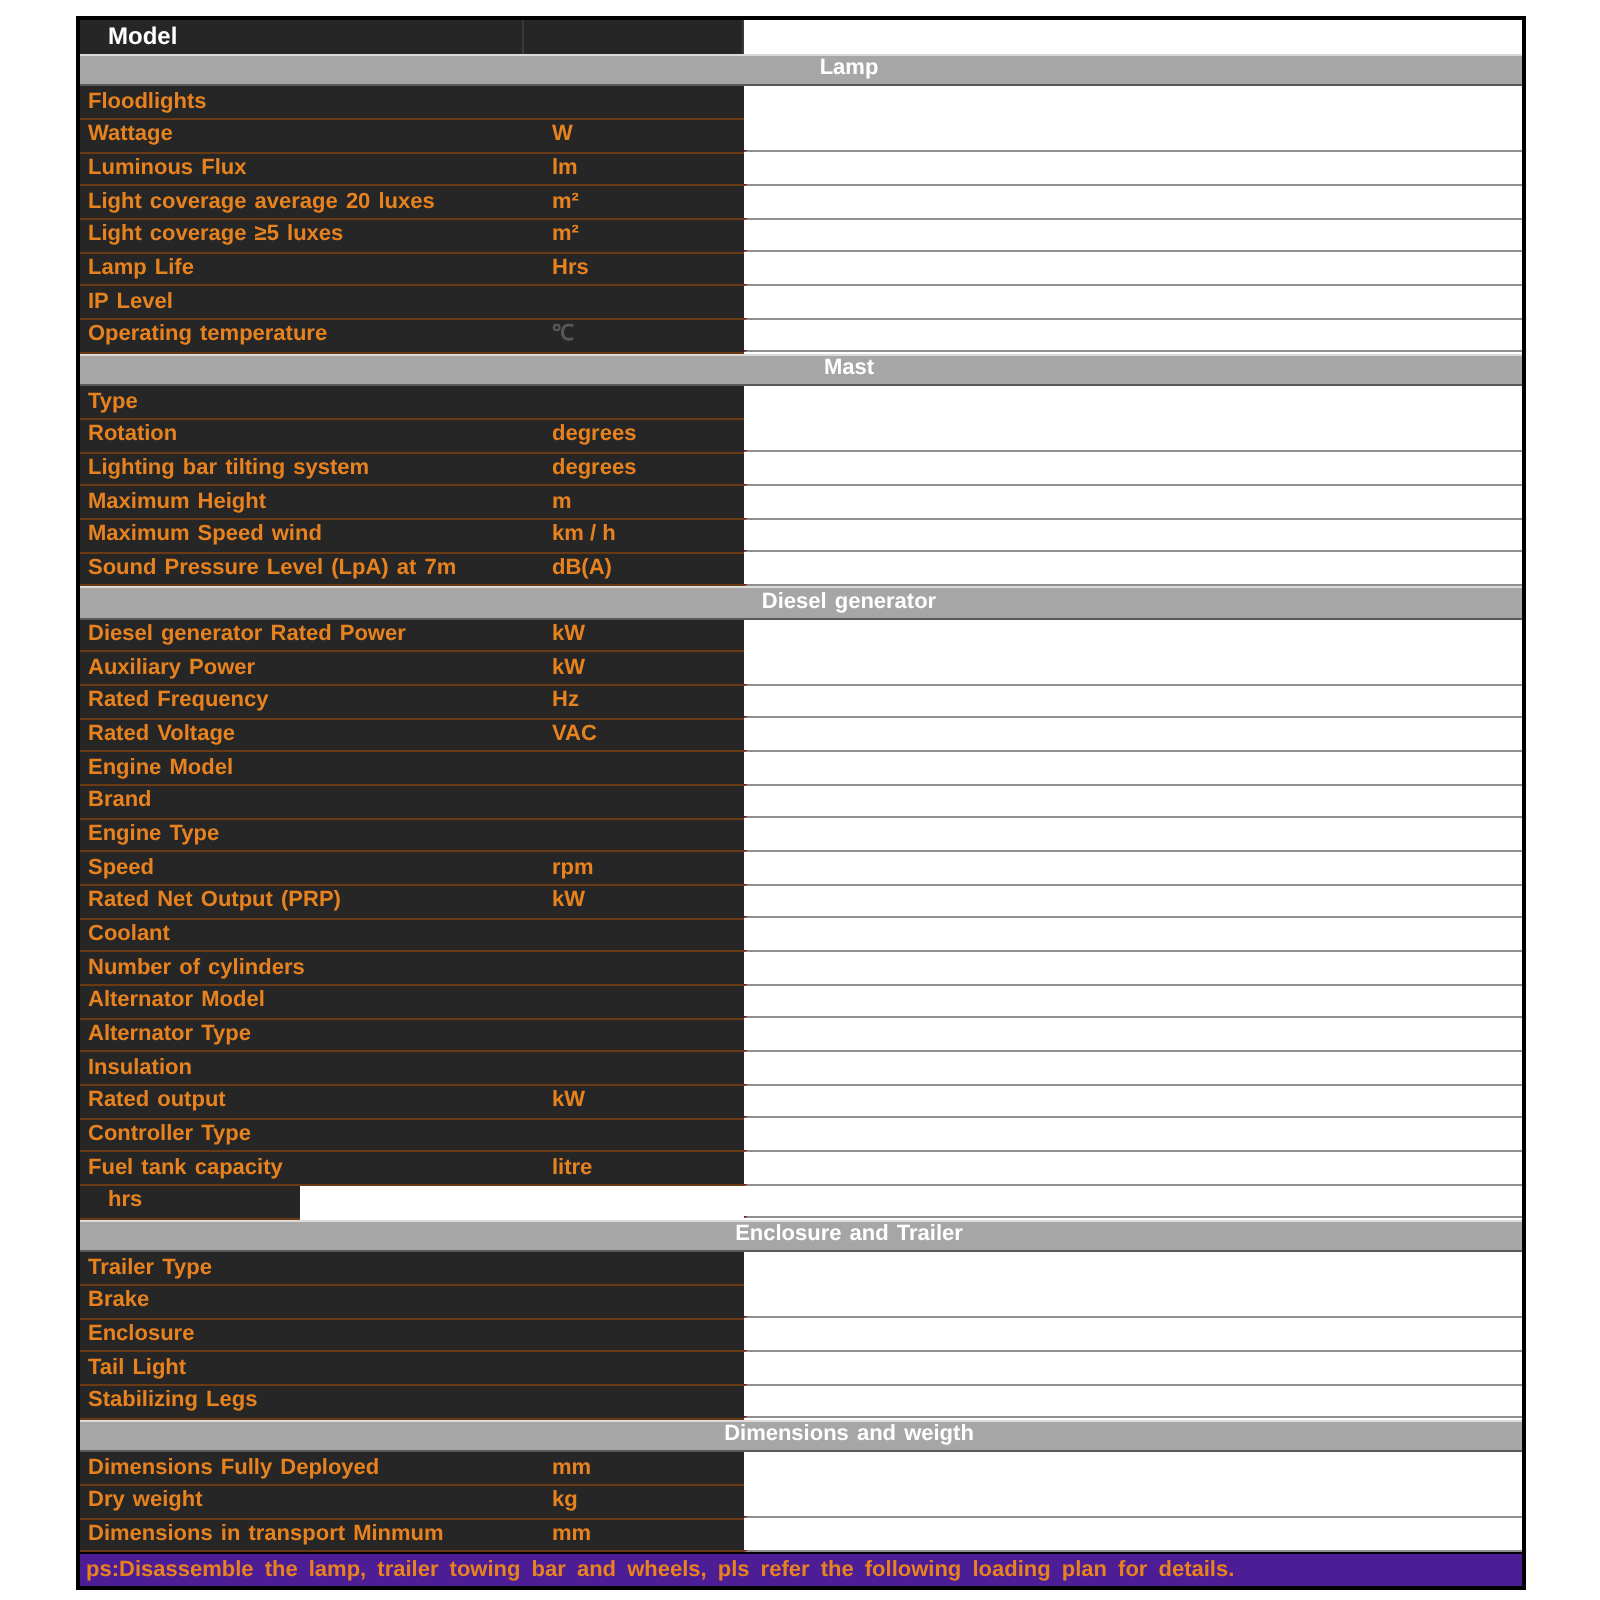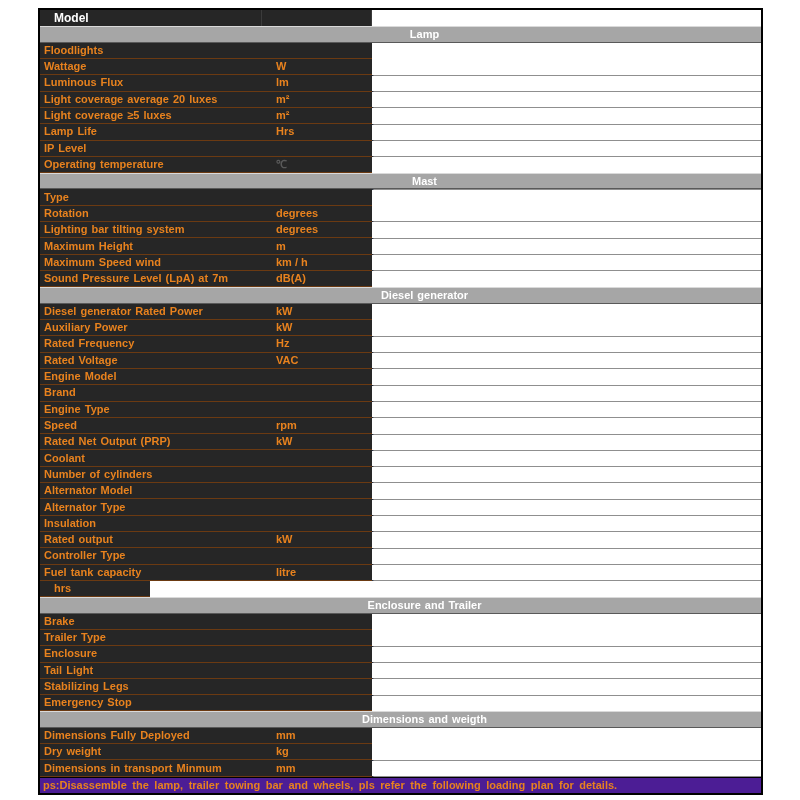--- a/index.html
+++ b/index.html
@@ -20,21 +20,21 @@
   }
   .row{display:flex;flex:1 1 0;min-height:0;width:100%;}
   .cell{display:flex;align-items:center;overflow:hidden;white-space:pre;font-size:11px;line-height:1;}
   .col-label{width:222px;}
   .col-unit{width:110px;}
   .col-value{flex:1;justify-content:center;margin-top:32px;}
   .dark{background:var(--dark);border-bottom:1px solid var(--brown);}
   .label-cell{color:var(--orange);font-weight:bold;padding-left:4px;word-spacing:1px;}
   .unit-cell{color:var(--orange);font-weight:bold;padding-left:14px;}
   .unit-muted{color:#595959;}
-  .value-cell{background:#fca5a5;color:#000;border-bottom:1px solid var(--valborder);border-left:2px solid #0f172a;font-family:Liberation Serif, serif;}
+  .value-cell{background:#fca5a5;color:#000;border-bottom:1px solid var(--valborder);border-left:2px solid #7f1d1d;font-family:Liberation Serif, serif;}
   .section-cell{width:100%;justify-content:center;background:var(--gray);color:#ffffff;
     font-weight:bold;border-top:1px solid #DADADA;border-bottom:1px solid #595959;word-spacing:1px;padding-left:48px;}
   .model-row .cell{background:var(--dark);color:#ffffff;font-weight:bold;font-size:12px;border-bottom:none;}
   .model-label{padding-left:14px;border-right:1px solid #3B3B3B;}
   .model-unit{border-right:1px solid #3B3B3B;}
   .model-value{justify-content:center;}
   .footer-row .cell{width:100%;background:#4c1d95;color:var(--orange);font-weight:bold;
     padding-left:3px;word-spacing:2.5px;border-top:1px solid #000;}
 </style>
 </head>
@@ -212,48 +212,43 @@
         <div class="cell col-value value-cell">110</div>
       </div>
       <div class="row">
         <div class="cell col-unit dark unit-cell">hrs</div>
         <div class="cell col-value value-cell">65</div>
       </div>
       <div class="row">
         <div class="cell section-cell">Enclosure and Trailer</div>
       </div>
       <div class="row">
+        <div class="cell col-label dark label-cell">Trailer Type</div>
+        <div class="cell col-unit dark unit-cell"></div>
+        <div class="cell col-value value-cell">Single axle trailer</div>
+      </div>
+      <div class="row">
         <div class="cell col-label dark label-cell">Brake</div>
         <div class="cell col-unit dark unit-cell"></div>
         <div class="cell col-value value-cell">Parking brake and service Inertia brake</div>
       </div>
       <div class="row">
-        <div class="cell col-label dark label-cell">Trailer Type</div>
-        <div class="cell col-unit dark unit-cell"></div>
-        <div class="cell col-value value-cell">Single axle trailer</div>
-      </div>
-      <div class="row">
         <div class="cell col-label dark label-cell">Enclosure</div>
         <div class="cell col-unit dark unit-cell"></div>
         <div class="cell col-value value-cell">Galvanized Steel Canopy and Powder Coating Paint</div>
       </div>
       <div class="row">
         <div class="cell col-label dark label-cell">Tail Light</div>
         <div class="cell col-unit dark unit-cell"></div>
         <div class="cell col-value value-cell">Reflector</div>
       </div>
       <div class="row">
         <div class="cell col-label dark label-cell">Stabilizing Legs</div>
         <div class="cell col-unit dark unit-cell"></div>
         <div class="cell col-value value-cell">4x Manual</div>
-      </div>
-      <div class="row">
-        <div class="cell col-label dark label-cell">Emergency Stop</div>
-        <div class="cell col-unit dark unit-cell"></div>
-        <div class="cell col-value value-cell">YES</div>
       </div>
       <div class="row">
         <div class="cell section-cell">Dimensions and weigth</div>
       </div>
       <div class="row">
         <div class="cell col-label dark label-cell">Dimensions Fully Deployed</div>
         <div class="cell col-unit dark unit-cell">mm</div>
         <div class="cell col-value value-cell">2980*2600*9000</div>
       </div>
       <div class="row">

